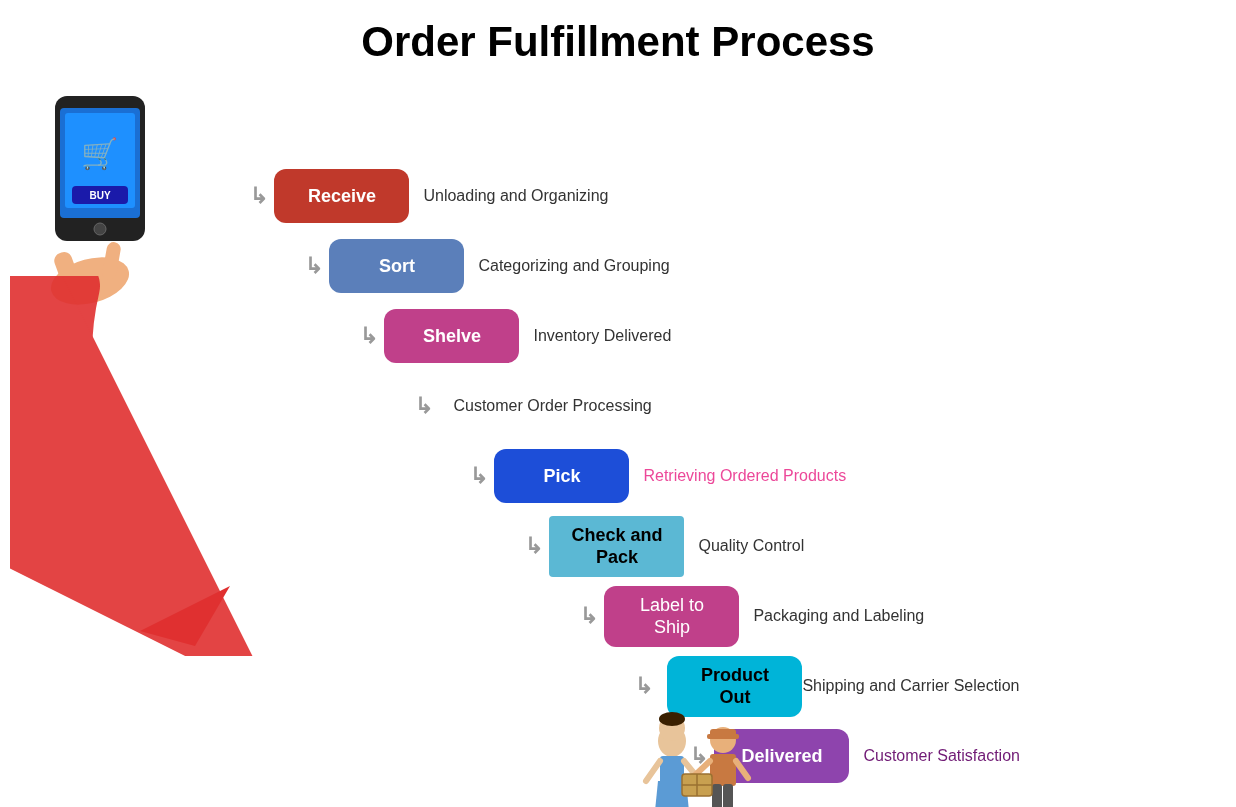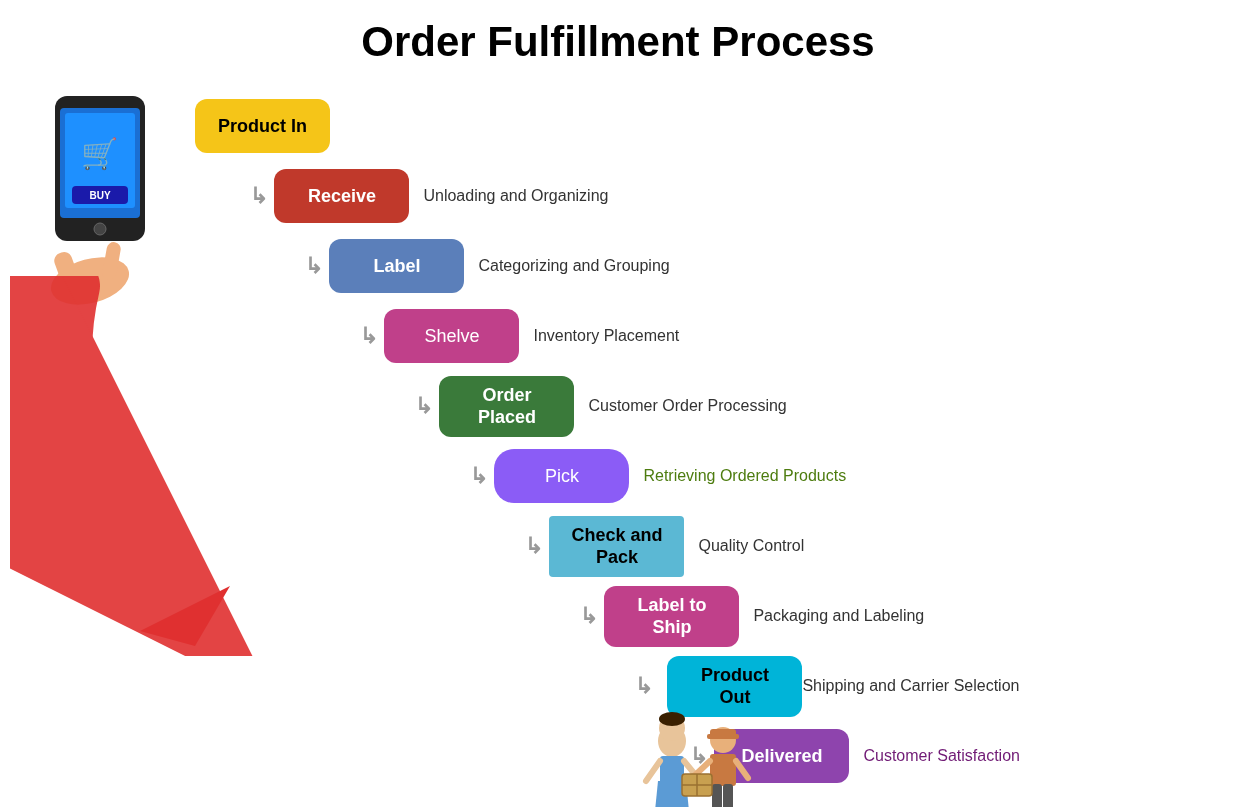--- a/index.html
+++ b/index.html
@@ -100,57 +100,54 @@
       </defs>
 
       <path d="M 60 10 Q 20 180 180 340" stroke="#e03030" stroke-width="60" fill="none" stroke-linecap="round" marker-end="url(#arrowhead)" opacity="0.9"></path>
 
       <polygon points="130,355 220,310 185,370" fill="#e03030"></polygon>
     </svg>
   </div>
 
   <div class="stair-wrapper" id="stair-wrapper">
   <div style="display: flex; align-items: center; height: 70px; margin-left: 0px;">
-        <div style="background-color: rgb(245, 197, 24); color: rgb(0, 0, 0); border-radius: 12px; font-weight: bold; font-size: 18px; display: flex; align-items: center; justify-content: center; text-align: center; min-width: 135px; min-height: 54px; padding: 8px 10px; line-height: 1.25; white-space: pre-line;">Product In</div>
       </div>
       <div style="display: flex; align-items: center; height: 70px; margin-left: 55px;">
         <span style="font-size: 22px; color: rgb(153, 153, 153); margin-right: 6px; font-weight: bold;">↳</span>
         <div style="background-color: rgb(192, 57, 43); color: rgb(255, 255, 255); border-radius: 12px; font-weight: bold; font-size: 18px; display: flex; align-items: center; justify-content: center; text-align: center; min-width: 135px; min-height: 54px; padding: 8px 10px; line-height: 1.25; white-space: pre-line;">Receive</div>
         <span style="font-size: 16px; color: rgb(51, 51, 51); margin-left: 14px; white-space: nowrap;">Unloading and Organizing</span>
       </div>
       <div style="display: flex; align-items: center; height: 70px; margin-left: 110px;">
         <span style="font-size: 22px; color: rgb(153, 153, 153); margin-right: 6px; font-weight: bold;">↳</span>
-        <div style="background-color: rgb(91, 127, 186); color: rgb(255, 255, 255); border-radius: 12px; font-weight: bold; font-size: 18px; display: flex; align-items: center; justify-content: center; text-align: center; min-width: 135px; min-height: 54px; padding: 8px 10px; line-height: 1.25; white-space: pre-line;">Label</div>
+        <div style="background-color: rgb(91, 127, 186); color: rgb(255, 255, 255); border-radius: 12px; font-weight: bold; font-size: 18px; display: flex; align-items: center; justify-content: center; text-align: center; min-width: 135px; min-height: 54px; padding: 8px 10px; line-height: 1.25; white-space: pre-line;">Sort</div>
         <span style="font-size: 16px; color: rgb(51, 51, 51); margin-left: 14px; white-space: nowrap;">Categorizing and Grouping</span>
       </div>
       <div style="display: flex; align-items: center; height: 70px; margin-left: 165px;">
         <span style="font-size: 22px; color: rgb(153, 153, 153); margin-right: 6px; font-weight: bold;">↳</span>
-        <div style="background-color: rgb(192, 64, 138); color: rgb(255, 255, 255); border-radius: 12px; font-weight: normal; font-size: 18px; display: flex; align-items: center; justify-content: center; text-align: center; min-width: 135px; min-height: 54px; padding: 16px 10px; line-height: 1.25; white-space: pre-line;">Shelve</div>
-        <span style="font-size: 16px; color: rgb(51, 51, 51); margin-left: 14px; white-space: nowrap;">Inventory Placement</span>
+        <div style="background-color: rgb(192, 64, 138); color: rgb(255, 255, 255); border-radius: 12px; font-weight: bold; font-size: 18px; display: flex; align-items: center; justify-content: center; text-align: center; min-width: 135px; min-height: 54px; padding: 16px 10px; line-height: 1.25; white-space: pre-line;">Shelve</div>
+        <span style="font-size: 16px; color: rgb(51, 51, 51); margin-left: 14px; white-space: nowrap;">Inventory Delivered</span>
       </div>
       <div style="display: flex; align-items: center; height: 70px; margin-left: 220px;">
         <span style="font-size: 22px; color: rgb(153, 153, 153); margin-right: 6px; font-weight: bold;">↳</span>
-        <div style="background-color: rgb(58, 122, 58); color: rgb(255, 255, 255); border-radius: 12px; font-weight: bold; font-size: 18px; display: flex; align-items: center; justify-content: center; text-align: center; min-width: 135px; min-height: 54px; padding: 8px 10px; line-height: 1.25; white-space: pre-line;">Order
-Placed</div>
         <span style="font-size: 16px; color: rgb(51, 51, 51); margin-left: 14px; white-space: nowrap;">Customer Order Processing</span>
       </div>
       <div style="display: flex; align-items: center; height: 70px; margin-left: 275px;">
         <span style="font-size: 22px; color: rgb(153, 153, 153); margin-right: 6px; font-weight: bold;">↳</span>
-        <div style="background-color: #8b5cf6; color: rgb(255, 255, 255); border-radius: 20px; font-weight: normal; font-size: 18px; display: flex; align-items: center; justify-content: center; text-align: center; min-width: 135px; min-height: 54px; padding: 8px 10px; line-height: 1.25; white-space: pre-line;">Pick</div>
-        <span style="font-size: 16px; color: #4d7c0f; margin-left: 14px; white-space: nowrap;">Retrieving Ordered Products</span>
+        <div style="background-color: #1d4ed8; color: rgb(255, 255, 255); border-radius: 12px; font-weight: bold; font-size: 18px; display: flex; align-items: center; justify-content: center; text-align: center; min-width: 135px; min-height: 54px; padding: 8px 10px; line-height: 1.25; white-space: pre-line;">Pick</div>
+        <span style="font-size: 16px; color: #ec4899; margin-left: 14px; white-space: nowrap;">Retrieving Ordered Products</span>
       </div>
       <div style="display: flex; align-items: center; height: 70px; margin-left: 330px;">
         <span style="font-size: 22px; color: rgb(153, 153, 153); margin-right: 6px; font-weight: bold;">↳</span>
         <div style="background-color: rgb(91, 184, 212); color: rgb(0, 0, 0); border-radius: 4px; font-weight: bold; font-size: 18px; display: flex; align-items: center; justify-content: center; text-align: center; min-width: 135px; min-height: 54px; padding: 8px 10px; line-height: 1.25; white-space: pre-line;">Check and
 Pack</div>
         <span style="font-size: 16px; color: rgb(51, 51, 51); margin-left: 14px; white-space: nowrap;">Quality Control</span>
       </div>
       <div style="display: flex; align-items: center; height: 70px; margin-left: 385px;">
         <span style="font-size: 22px; color: rgb(153, 153, 153); margin-right: 6px; font-weight: bold;">↳</span>
-        <div style="background-color: rgb(192, 64, 138); color: rgb(255, 255, 255); border-radius: 12px; font-weight: bold; font-size: 18px; display: flex; align-items: center; justify-content: center; text-align: center; min-width: 135px; min-height: 54px; padding: 8px 10px; line-height: 1.25; white-space: pre-line;">Label to
+        <div style="background-color: rgb(192, 64, 138); color: rgb(255, 255, 255); border-radius: 12px; font-weight: normal; font-size: 18px; display: flex; align-items: center; justify-content: center; text-align: center; min-width: 135px; min-height: 54px; padding: 8px 10px; line-height: 1.25; white-space: pre-line;">Label to
 Ship</div>
         <span style="font-size: 16px; color: rgb(51, 51, 51); margin-left: 14px; white-space: nowrap;">Packaging and Labeling</span>
       </div>
       <div style="display: flex; align-items: center; height: 70px; margin-left: 440px;">
         <span style="font-size: 22px; color: rgb(153, 153, 153); margin-right: 6px; font-weight: bold;">↳</span>
         <div style="background-color: rgb(0, 180, 216); color: rgb(0, 0, 0); border-radius: 12px; font-weight: bold; font-size: 18px; display: flex; align-items: center; justify-content: center; text-align: center; min-width: 135px; min-height: 54px; padding: 8px 10px; line-height: 1.25; white-space: pre-line; margin-left: 8px;">Product
 Out</div>
         <span style="font-size: 16px; color: rgb(51, 51, 51); white-space: nowrap;">Shipping and Carrier Selection</span>
       </div>
       <div style="display: flex; align-items: center; height: 70px; margin-left: 495px;">

